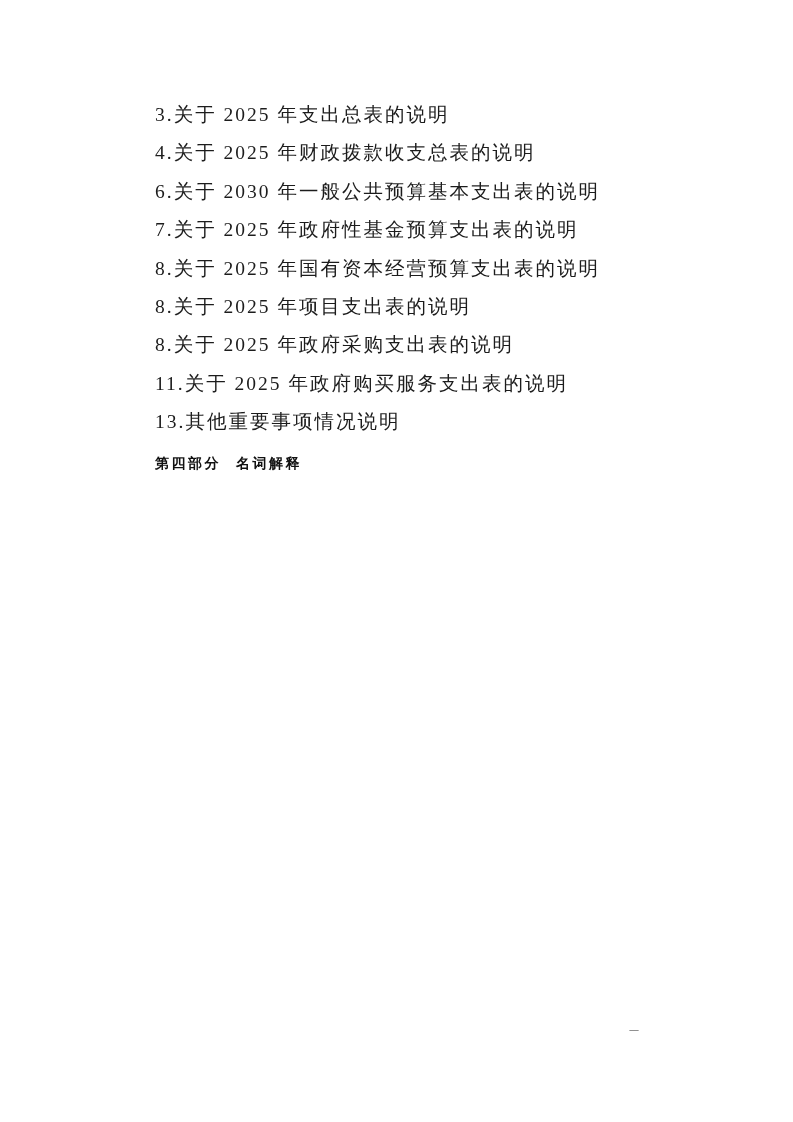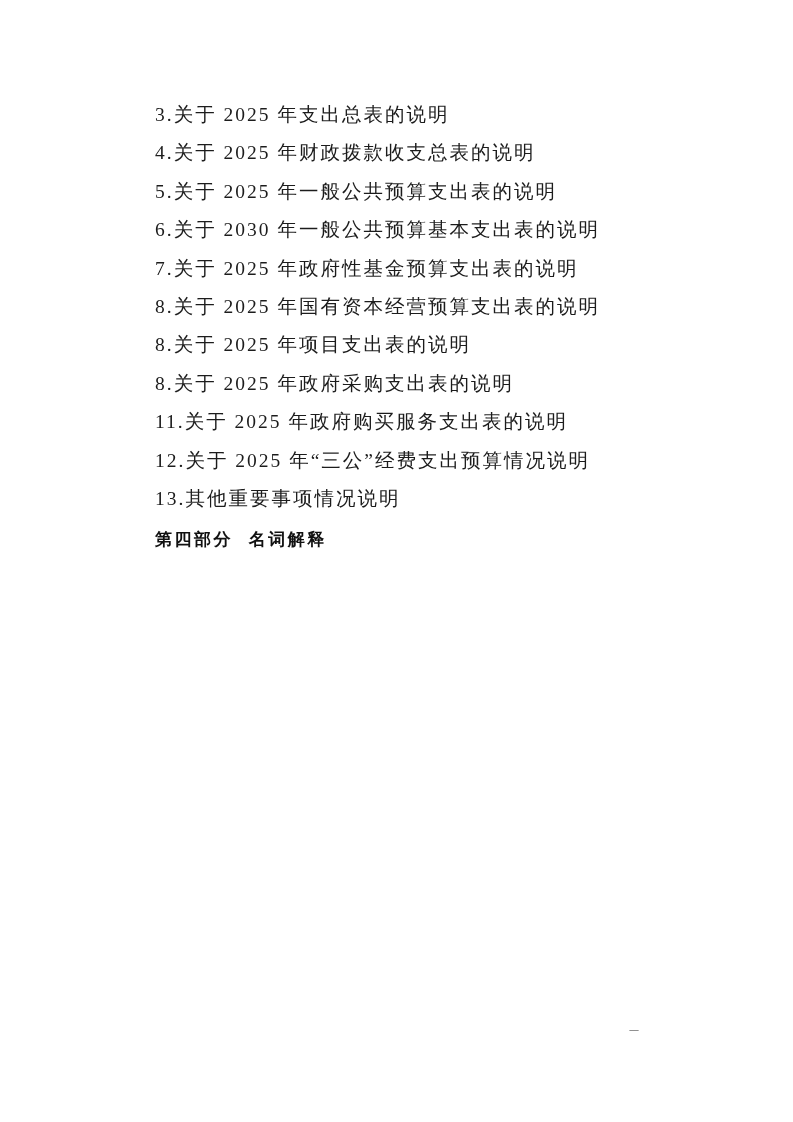--- a/index.html
+++ b/index.html
@@ -26,21 +26,21 @@
     font-size: 19.5px;
     line-height: 38.4px;
     letter-spacing: 2px;
     white-space: nowrap;
     color: #1c1c1c;
   }
   .section-heading {
     margin: 0;
     padding: 0;
     margin-top: 2px;
-    font-size: 17px;
+    font-size: 14px;
     line-height: 40px;
     font-weight: bold;
     letter-spacing: 2.5px;
     word-spacing: 9px;
     color: #111111;
     white-space: nowrap;
   }
   .page-number {
     position: absolute;
     top: 1018px;
@@ -60,28 +60,26 @@
   }
 </style>
 </head>
 <body>
 
 <div class="page">
 
   <div class="content">
     <div class="toc-line">3.关于 2025 年支出总表的说明</div>
     <div class="toc-line">4.关于 2025 年财政拨款收支总表的说明</div>
-    <div class="toc-line">5.关于 2025 年一般公共预算支出表的说明</div>
     <div class="toc-line">6.关于 2030 年一般公共预算基本支出表的说明</div>
     <div class="toc-line">7.关于 2025 年政府性基金预算支出表的说明</div>
     <div class="toc-line">8.关于 2025 年国有资本经营预算支出表的说明</div>
     <div class="toc-line">8.关于 2025 年项目支出表的说明</div>
     <div class="toc-line">8.关于 2025 年政府采购支出表的说明</div>
     <div class="toc-line">11.关于 2025 年政府购买服务支出表的说明</div>
-    <div class="toc-line">12.关于 2025 年“三公”经费支出预算情况说明</div>
     <div class="toc-line">13.其他重要事项情况说明</div>
     <h2 class="section-heading">第四部分 名词解释</h2>
   </div>
 
   <div class="page-number">
     <span class="dash">–</span><span class="num">3</span><span class="dash">–</span>
   </div>
 
 </div>
 

